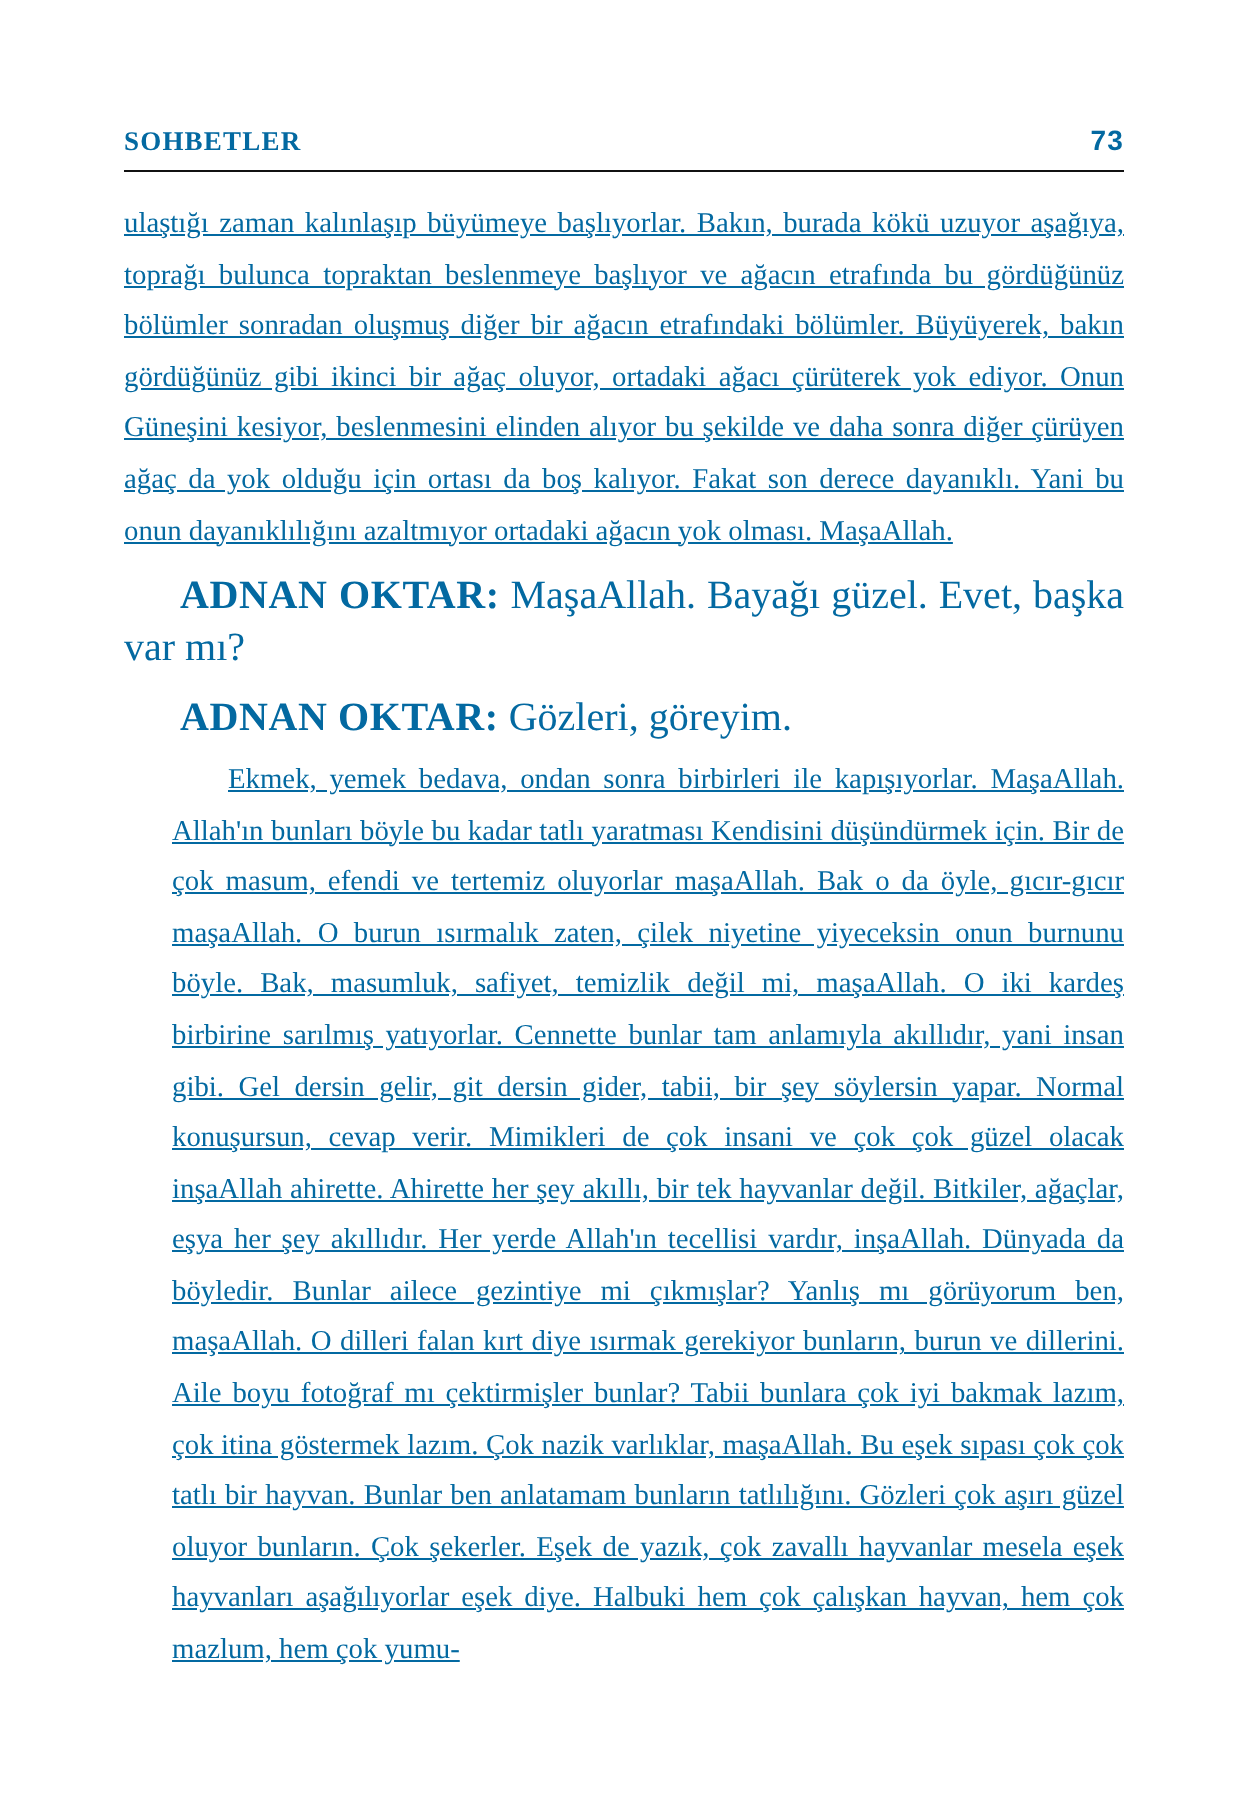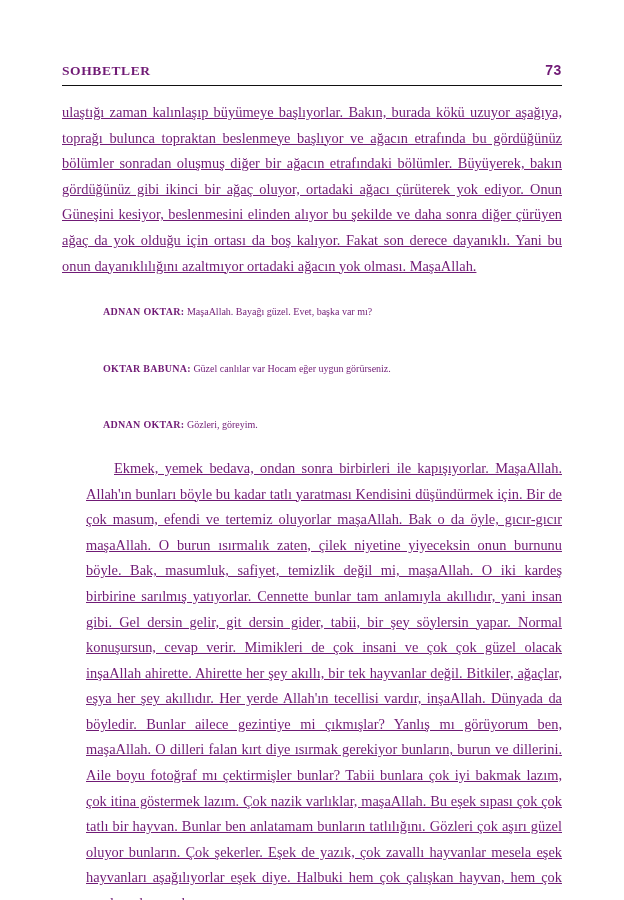--- a/index.html
+++ b/index.html
@@ -6,21 +6,21 @@
     margin: 0;
     padding: 0;
     background: #ffffff;
   }
   .page {
     position: relative;
     width: 624px;
     height: 900px;
     background: #ffffff;
     font-family: "Liberation Serif", serif;
-    color: #701a75;
+    color: #0369a1;
     box-sizing: border-box;
   }
   .content {
     position: absolute;
     left: 62px;
     top: 62px;
     width: 500px;
   }
   .header {
     display: flex;
@@ -49,24 +49,24 @@
     font-size: 14.4px;
     line-height: 25.6px;
     hyphens: manual;
     text-decoration: underline;
   }
   p.indent {
     text-indent: 28px;
     margin-left: 24px;
   }
   p.speaker {
-    margin: 13px;
+    margin: 0;
     text-indent: 28px;
     text-align: justify;
-    font-size: 10px;
+    font-size: 20px;
     line-height: 25.6px;
   }
   .speaker-name {
     font-weight: bold;
     font-variant: small-caps;
     letter-spacing: 0.3px;
   }
   .gap {
     height: 7px;
   }
@@ -89,23 +89,20 @@
     <p class="body">ulaştığı zaman kalınlaşıp büyümeye başlıyorlar. Bakın, burada kökü uzuyor aşağıya, toprağı bulunca topraktan beslenmeye başlıyor ve ağacın etrafında bu gördüğünüz bölümler sonradan oluşmuş diğer bir ağacın etrafındaki bölümler. Büyüyerek, bakın gördüğünüz gibi ikinci bir ağaç oluyor, ortadaki ağacı çürüterek yok ediyor. Onun Güneşini kesiyor, beslenmesini elinden alıyor bu şekilde ve daha sonra diğer çürüyen ağaç da yok olduğu için ortası da boş kalıyor. Fakat son derece dayanıklı. Yani bu onun dayanıklılığını azaltmıyor ortadaki ağacın yok olması. MaşaAllah.</p>
 
     <div class="gap"></div>
 
     <p class="speaker">
       <span class="speaker-name">ADNAN OKTAR:</span><span> MaşaAllah. Bayağı güzel. Evet, başka var mı?</span>
     </p>
 
     <div class="gap-sm"></div>
 
-    <p class="speaker">
-      <span class="speaker-name">OKTAR BABUNA:</span><span> Güzel canlılar var Hocam eğer uygun görürseniz.</span>
-    </p>
 
     <div class="gap-sm"></div>
 
     <p class="speaker">
       <span class="speaker-name">ADNAN OKTAR:</span><span> Gözleri, göreyim.</span>
     </p>
 
     <div class="gap-sm"></div>
 
     <p class="body indent">Ekmek, yemek bedava, ondan sonra birbirleri ile kapışıyorlar. MaşaAllah. Allah'ın bunları böyle bu kadar tatlı yaratması Kendisini düşündürmek için. Bir de çok masum, efendi ve tertemiz oluyorlar maşaAllah. Bak o da öyle, gıcır-gıcır maşaAllah. O burun ısırmalık zaten, çilek niyetine yiyeceksin onun burnunu böyle. Bak, masumluk, safiyet, temizlik değil mi, maşaAllah. O iki kardeş birbirine sarılmış yatıyorlar. Cennette bunlar tam anlamıyla akıllıdır, yani insan gibi. Gel dersin gelir, git dersin gider, tabii, bir şey söylersin yapar. Normal konuşursun, cevap verir. Mimikleri de çok insani ve çok çok güzel olacak inşaAllah ahirette. Ahirette her şey akıllı, bir tek hayvanlar değil. Bitkiler, ağaçlar, eşya her şey akıllıdır. Her yerde Allah'ın tecellisi vardır, inşaAllah. Dünyada da böyledir. Bunlar ailece gezintiye mi çıkmışlar? Yanlış mı görüyorum ben, maşaAllah. O dilleri falan kırt diye ısırmak gerekiyor bunların, burun ve dillerini. Aile boyu fotoğraf mı çektirmişler bunlar? Tabii bunlara çok iyi bakmak lazım, çok itina göstermek lazım. Çok nazik varlıklar, maşaAllah. Bu eşek sıpası çok çok tatlı bir hayvan. Bunlar ben anlatamam bunların tatlılığını. Gözleri çok aşırı güzel oluyor bunların. Çok şekerler. Eşek de yazık, çok zavallı hayvanlar mesela eşek hayvanları aşağılıyorlar eşek diye. Halbuki hem çok çalışkan hayvan, hem çok mazlum, hem çok yumu-</p>

